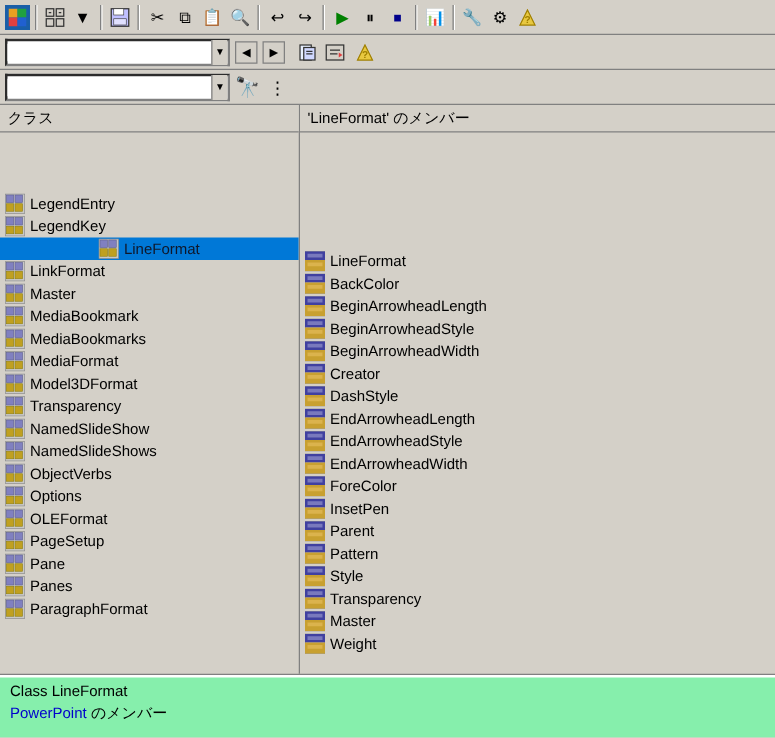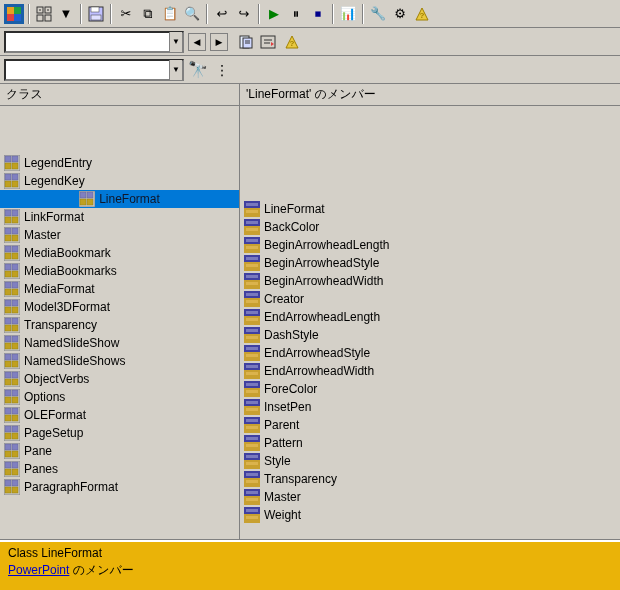--- a/index.html
+++ b/index.html
@@ -193,34 +193,33 @@
     
     .right-panel {
       flex: 1;
       display: flex;
       flex-direction: column;
       gap: 46px;
     }
 
     
     .bottom-area {
-      background: #eab308;
+      background: #86efac;
       padding: 4px 8px;
       border-top: 2px solid #fff;
       min-height: 50px;
     }
 
     .bottom-class-title {
       font-size: 12px;
       margin-bottom: 2px;
     }
 
     .bottom-link {
       color: #0000cc;
-      text-decoration: underline;
       cursor: pointer;
       font-size: 12px;
     }
 
     .scroll-container {
       flex: 1;
       overflow-y: auto;
       overflow-x: hidden;
       margin-top: 48px;
     }
@@ -658,33 +657,33 @@
           <div class="list-item">
             <div class="list-item-icon">
               <svg width="16" height="16" viewBox="0 0 16 16">
     <rect x="0" y="0" width="16" height="16" fill="#c0c0c0" stroke="#888" stroke-width="1"></rect>
     <rect x="0" y="0" width="16" height="7" fill="#4040a0"></rect>
     <rect x="0" y="7" width="16" height="9" fill="#c8a030"></rect>
     <rect x="2" y="2" width="12" height="3" fill="#a0a0d0" opacity="0.6"></rect>
     <rect x="2" y="9" width="12" height="3" fill="#e8c060" opacity="0.6"></rect>
   </svg>
             </div>
+            <span>DashStyle</span>
+          </div>
+          <div class="list-item">
+            <div class="list-item-icon">
+              <svg width="16" height="16" viewBox="0 0 16 16">
+    <rect x="0" y="0" width="16" height="16" fill="#c0c0c0" stroke="#888" stroke-width="1"></rect>
+    <rect x="0" y="0" width="16" height="7" fill="#4040a0"></rect>
+    <rect x="0" y="7" width="16" height="9" fill="#c8a030"></rect>
+    <rect x="2" y="2" width="12" height="3" fill="#a0a0d0" opacity="0.6"></rect>
+    <rect x="2" y="9" width="12" height="3" fill="#e8c060" opacity="0.6"></rect>
+  </svg>
+            </div>
             <span>EndArrowheadLength</span>
-          </div>
-          <div class="list-item">
-            <div class="list-item-icon">
-              <svg width="16" height="16" viewBox="0 0 16 16">
-    <rect x="0" y="0" width="16" height="16" fill="#c0c0c0" stroke="#888" stroke-width="1"></rect>
-    <rect x="0" y="0" width="16" height="7" fill="#4040a0"></rect>
-    <rect x="0" y="7" width="16" height="9" fill="#c8a030"></rect>
-    <rect x="2" y="2" width="12" height="3" fill="#a0a0d0" opacity="0.6"></rect>
-    <rect x="2" y="9" width="12" height="3" fill="#e8c060" opacity="0.6"></rect>
-  </svg>
-            </div>
-            <span>DashStyle</span>
           </div>
           <div class="list-item">
             <div class="list-item-icon">
               <svg width="16" height="16" viewBox="0 0 16 16">
     <rect x="0" y="0" width="16" height="16" fill="#c0c0c0" stroke="#888" stroke-width="1"></rect>
     <rect x="0" y="0" width="16" height="7" fill="#4040a0"></rect>
     <rect x="0" y="7" width="16" height="9" fill="#c8a030"></rect>
     <rect x="2" y="2" width="12" height="3" fill="#a0a0d0" opacity="0.6"></rect>
     <rect x="2" y="9" width="12" height="3" fill="#e8c060" opacity="0.6"></rect>
   </svg>

